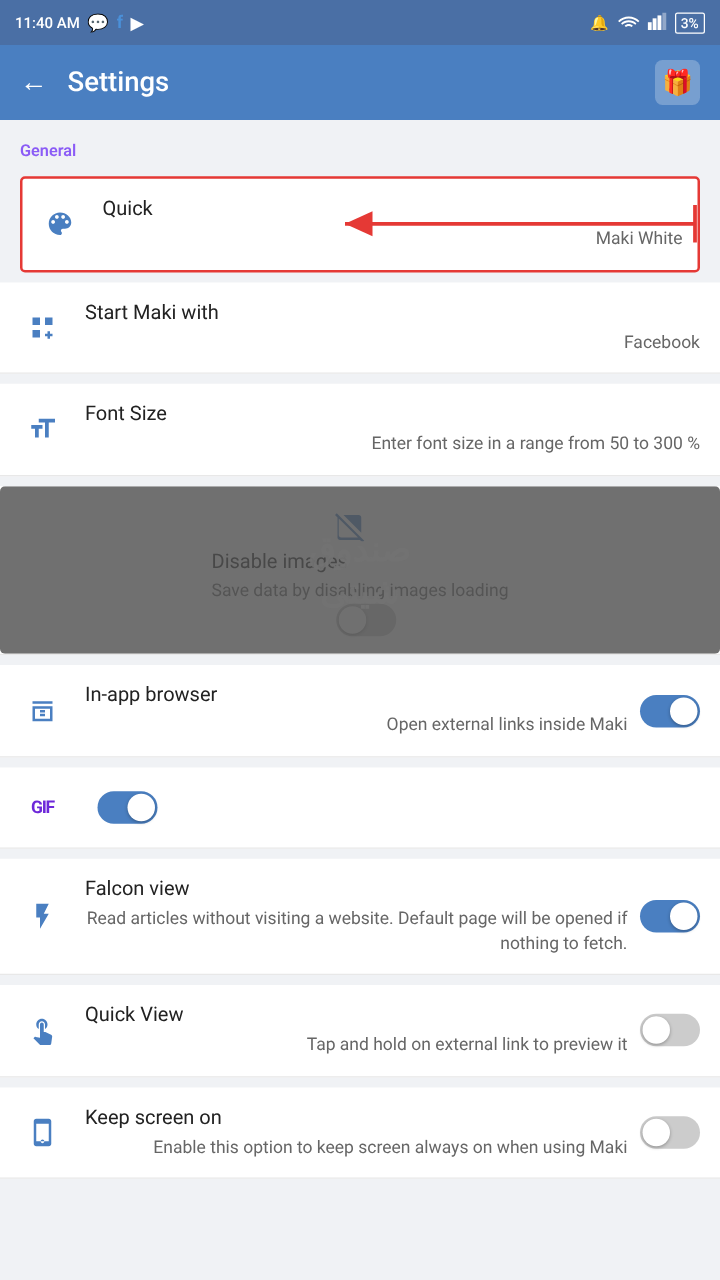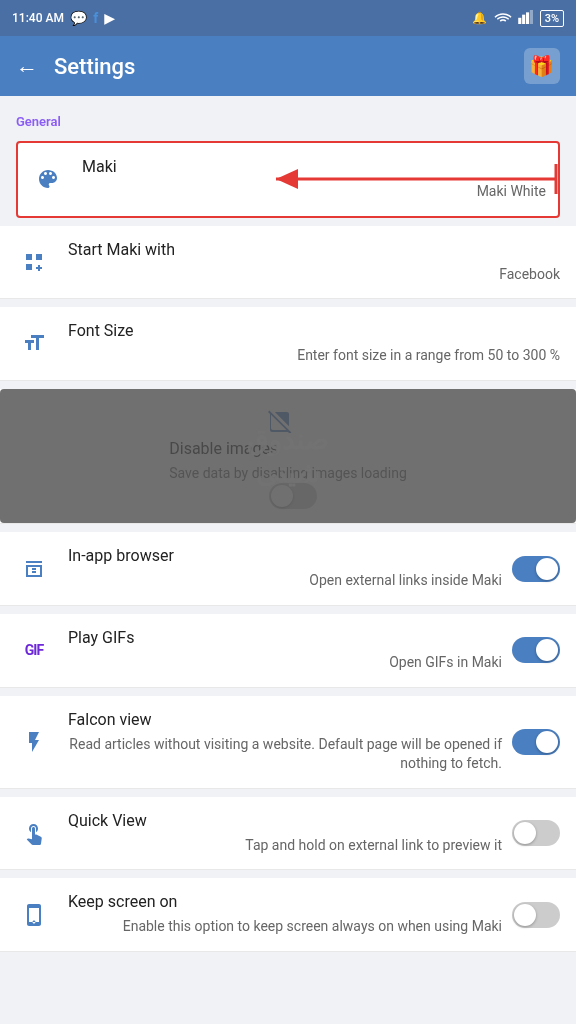--- a/index.html
+++ b/index.html
@@ -210,21 +210,21 @@
   <div class="section-label">General</div>
 
   <div style="padding: 4px 8px 0; background: #f0f2f5; position: relative;">
     <div class="settings-item theme-item" style="border-radius:4px; display:flex; align-items:center; padding:14px 12px; position:relative; overflow:visible;">
       <div class="item-icon">
         <svg class="icon-svg" viewBox="0 0 24 24">
             <path d="M12 3c-4.97 0-9 4.03-9 9s4.03 9 9 9c.83 0 1.5-.67 1.5-1.5 0-.39-.15-.74-.39-1.01-.23-.26-.38-.61-.38-.99 0-.83.67-1.5 1.5-1.5H16c2.76 0 5-2.24 5-5 0-4.42-4.03-8-9-8zm-5.5 9c-.83 0-1.5-.67-1.5-1.5S5.67 9 6.5 9 8 9.67 8 10.5 7.33 12 6.5 12zm3-4C8.67 8 8 7.33 8 6.5S8.67 5 9.5 5s1.5.67 1.5 1.5S10.33 8 9.5 8zm5 0c-.83 0-1.5-.67-1.5-1.5S13.67 5 14.5 5s1.5.67 1.5 1.5S15.33 8 14.5 8zm3 4c-.83 0-1.5-.67-1.5-1.5S16.67 9 17.5 9s1.5.67 1.5 1.5-.67 1.5-1.5 1.5z"></path>
           </svg>
       </div>
       <div class="item-text">
-        <div class="item-title">Maki</div>
+        <div class="item-title">Quick</div>
         <div class="item-subtitle">Maki White</div>
       </div>
 
       <div style="position:absolute; right:-8px; top:50%; transform:translateY(-50%); display:flex; align-items:center; pointer-events:none; z-index:5;">
         <svg width="290" height="40" viewBox="0 0 290 40" style="overflow:visible;">
 
           <line x1="280" y1="20" x2="0" y2="20" stroke="#e53935" stroke-width="3"></line>
 
           <polygon points="0,20 22,10 22,30" fill="#e53935"></polygon>
 
@@ -301,24 +301,20 @@
       <div class="toggle on">
         <div class="toggle-knob"></div>
       </div>
     </div>
   </div>
 
   <div class="separator"></div>
 
   <div class="settings-item">
     <div class="item-icon" style="font-size:14px; font-weight:bold; color:#6d28d9; letter-spacing:-1px;">GIF</div>
-    <div class="item-text">
-      <div class="item-title">Play GIFs</div>
-      <div class="item-subtitle">Open GIFs in Maki</div>
-    </div>
     <div class="item-right">
       <div class="toggle on">
         <div class="toggle-knob"></div>
       </div>
     </div>
   </div>
 
   <div class="separator"></div>
 
   <div class="settings-item">

